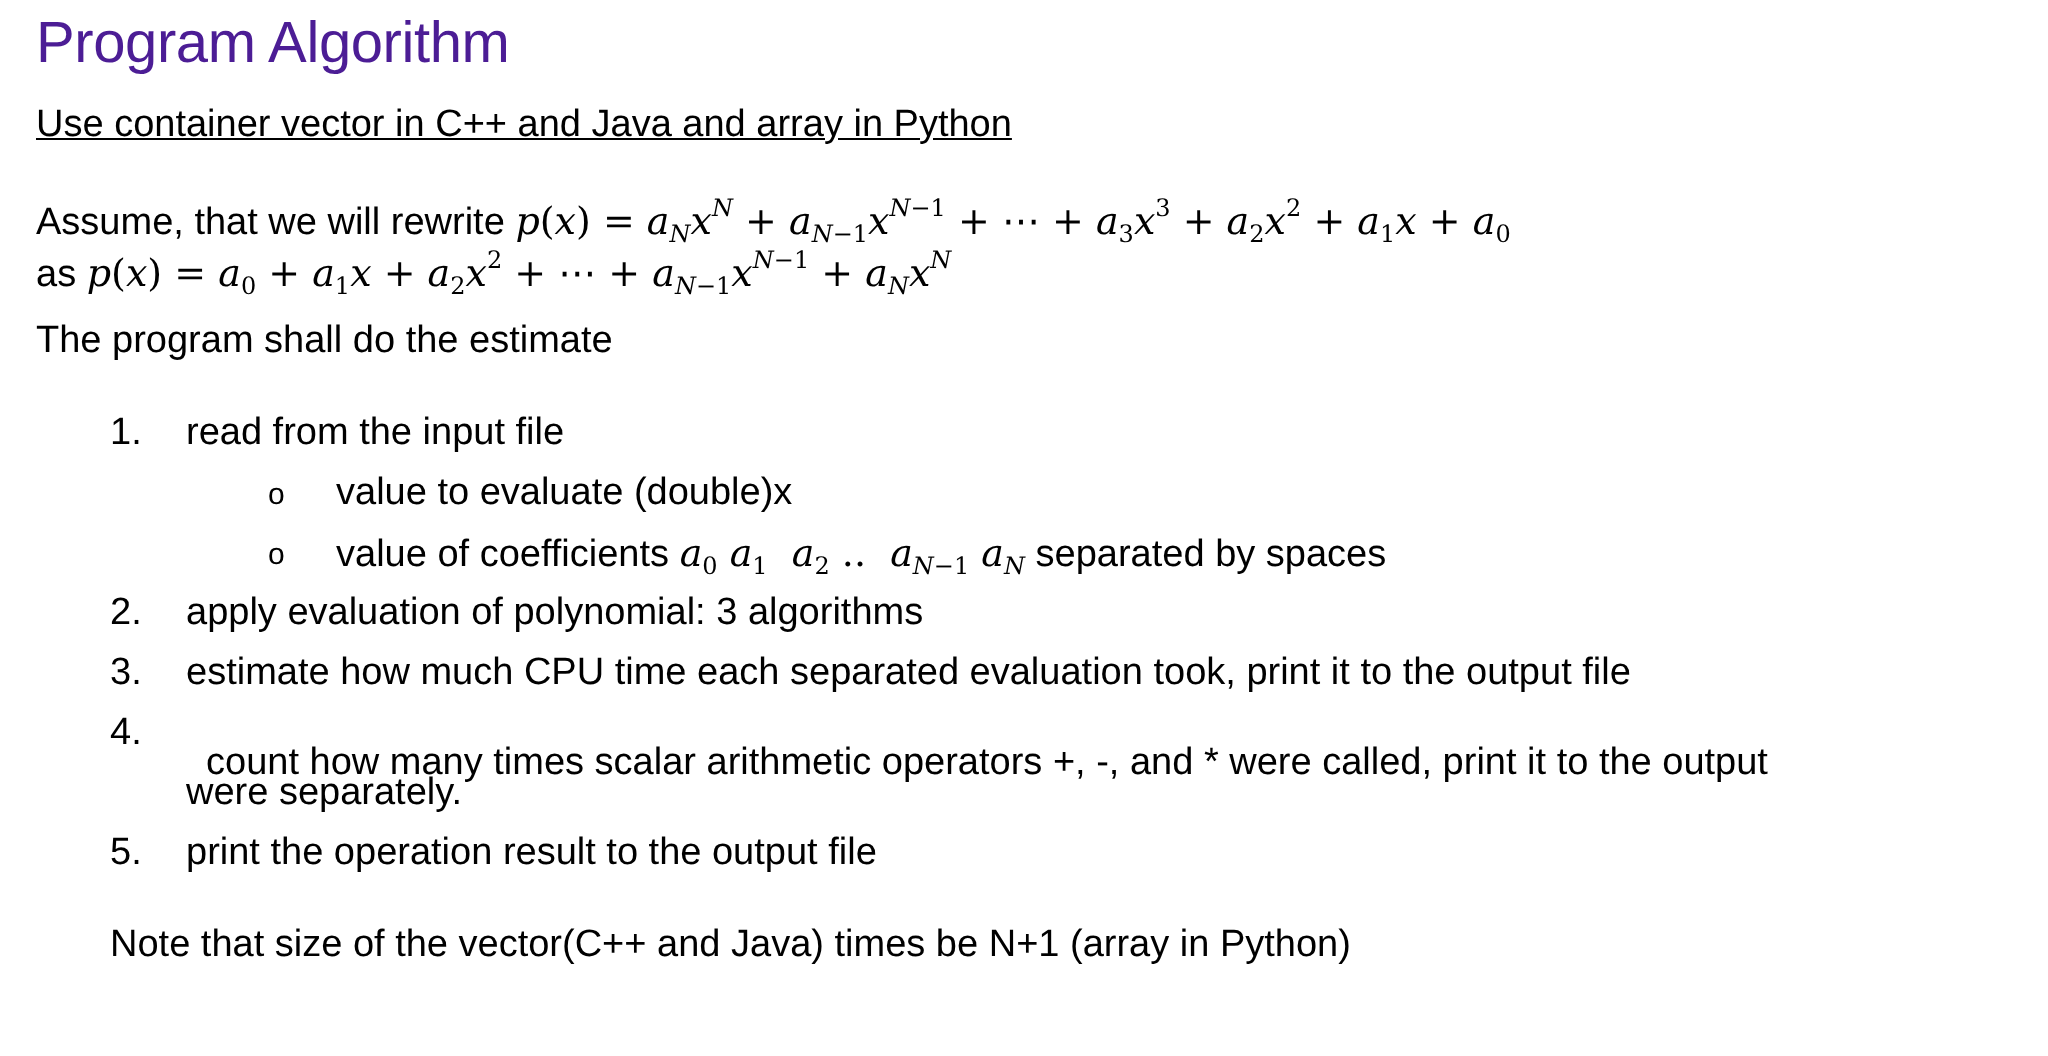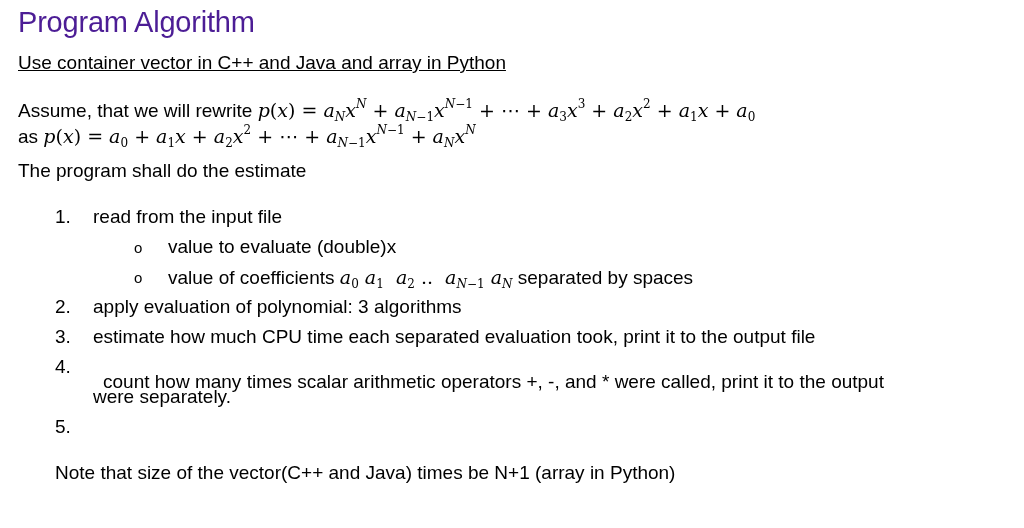--- a/index.html
+++ b/index.html
@@ -72,20 +72,21 @@
   </div>
 
   <div class="abs body" style="left:55px; top:356px; width:960px; height:54px;">
     <span class="num" style="left:0;">4.</span>
     <span style="position:absolute; left:48px; top:0;margin-top:15px;">count how many times scalar arithmetic operators +, -, and * were called, print it to the output</span>
     <span style="position:absolute; left:38px; top:30px;">were separately.</span>
   </div>
 
   <div class="abs body" style="left:55px; top:416px; width:900px; height:24px;">
     <span class="num" style="left:0;">5.</span>
+    <span style="position:absolute; left:38px;">print the operation result to the output file</span>
   </div>
 
   <div class="abs body" style="left:55px; top:462px;">
     <span>Note that size of the vector(C++ and Java) times be</span>
     <span class="it">N+1 (array in Python)</span>
   </div>
 
 </div>
 
 </body></html>

